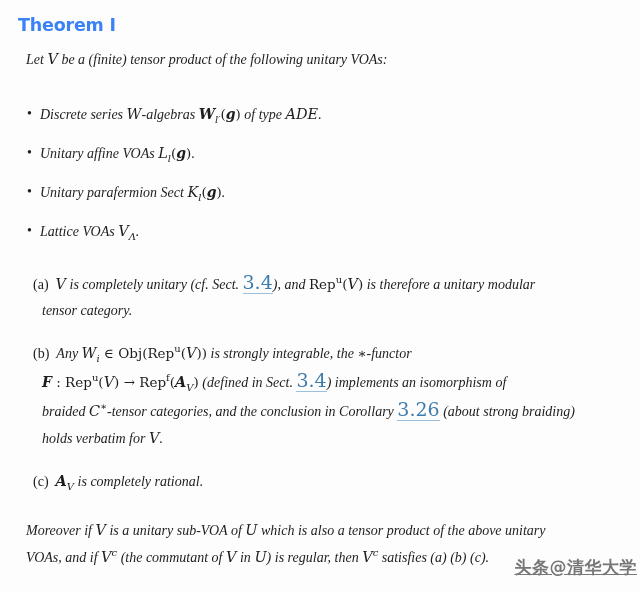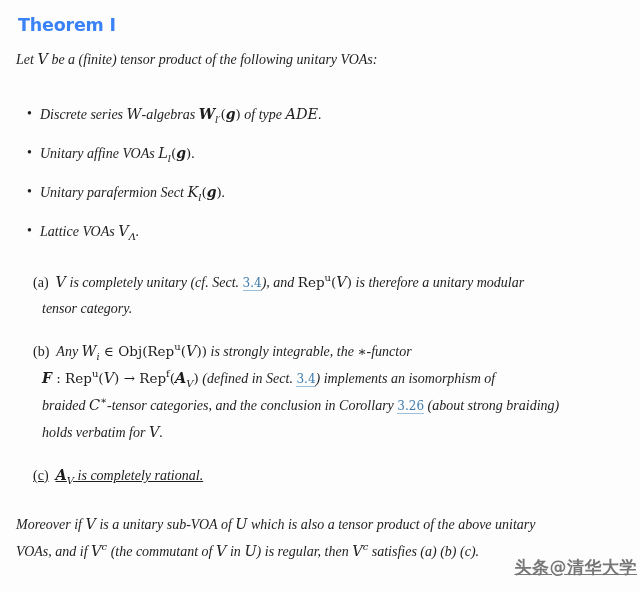--- a/index.html
+++ b/index.html
@@ -9,21 +9,21 @@
     font-family:"Liberation Serif", serif;
   }
   .page { padding:6px 10px 0 10px; }
 
   h2.thm-head {
     margin:8px; font:700 17.5px/22px "DejaVu Sans", sans-serif;
     color:#3b82f6; letter-spacing:-0.2px;
   }
 
   .para {
-    margin:6px; font:italic 14px/26px "Liberation Serif", serif;
+    margin:16px; font:italic 14px/26px "Liberation Serif", serif;
   }
   #intro   { margin-top:10px; }
   #then    { margin-top:26px; }
   #closing { margin-top:22px; }
 
   ul.blist { list-style:none; margin:28px 0 0 0; padding:0; }
   ul.blist li {
     position:relative; padding-left:30px; margin:0 0 12px 0;
     font:italic 14px/26px "Liberation Serif", serif;
   }
@@ -31,40 +31,40 @@
   ul.blist li::before {
     content:"\2022"; position:absolute; left:17px; top:0;
     font-style:normal; color:#1d1d1d;
   }
 
   #alpha { margin-top:24px; }
   .alpha-item {
     padding-left:32px; text-indent:-9px; margin:0 0 16px 0;
     font:italic 14px/26px "Liberation Serif", serif;
   }
-  .alpha-item:last-child { margin-bottom:14px;text-decoration:underline; }
+  .alpha-item:last-child { margin-bottom:14px; }
   .alpha-item.item-b { margin-bottom:16px; }
   .alpha-label {
     font-style:normal; font-family:"Liberation Serif", serif;
     margin-right:7px;
   }
 
   
   .rt    { font-family:"Liberation Serif", serif; font-style:italic; }
   .mi    { font-family:"DejaVu Serif", serif; font-style:italic; font-size:14.5px; }
   .mr    { font-family:"DejaVu Serif", serif; font-style:normal; font-size:13.5px; }
   .msym  { font-family:"DejaVu Serif", serif; font-style:normal; font-size:13.5px; }
   .mfrak { font-family:"DejaVu Serif", serif; font-style:italic; font-weight:700; font-size:14px; }
   .mscr  { font-family:"DejaVu Serif", serif; font-style:italic; font-weight:700; font-size:14.5px; }
   sub, sup { line-height:0; }
   sub.msub  { font-family:"DejaVu Serif", serif; font-style:italic; font-size:10px; }
   sup.msup  { font-family:"DejaVu Serif", serif; font-style:normal; font-size:10px; }
   sup.msupi { font-family:"DejaVu Serif", serif; font-style:italic; font-size:10px; }
   a.mlink {
-    font-family:"DejaVu Serif", serif; font-style:normal; font-size:12px;
+    font-family:"DejaVu Serif", serif; font-style:normal; font-size:19px;
     color:#3f7cad; text-decoration:none; border-bottom:1px solid #9cc0dc;
   }
 
   .watermark {
     position:absolute; right:3px; top:555px;
     font:700 17px/24px "DejaVu Sans", sans-serif;
     color:#5a5a5a; opacity:0.82; letter-spacing:0.5px;
     pointer-events:none;
     text-decoration:underline;
   }

